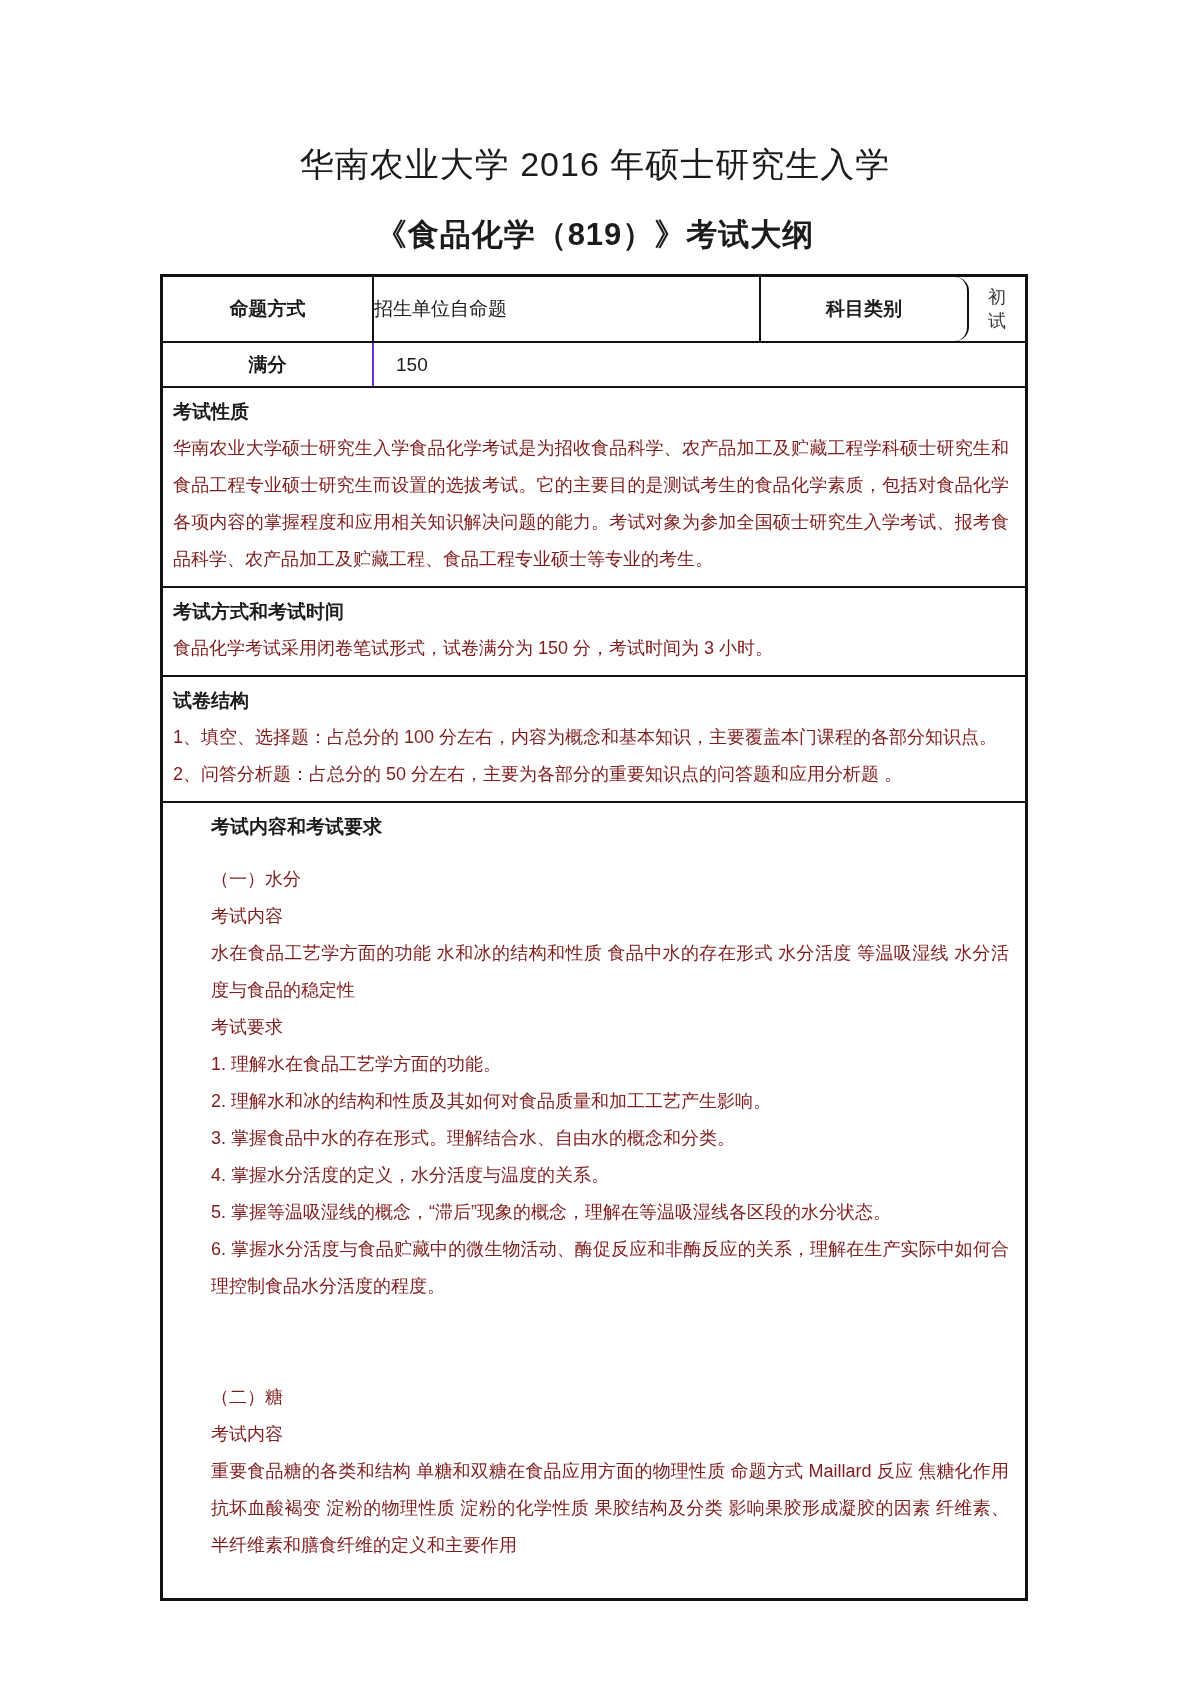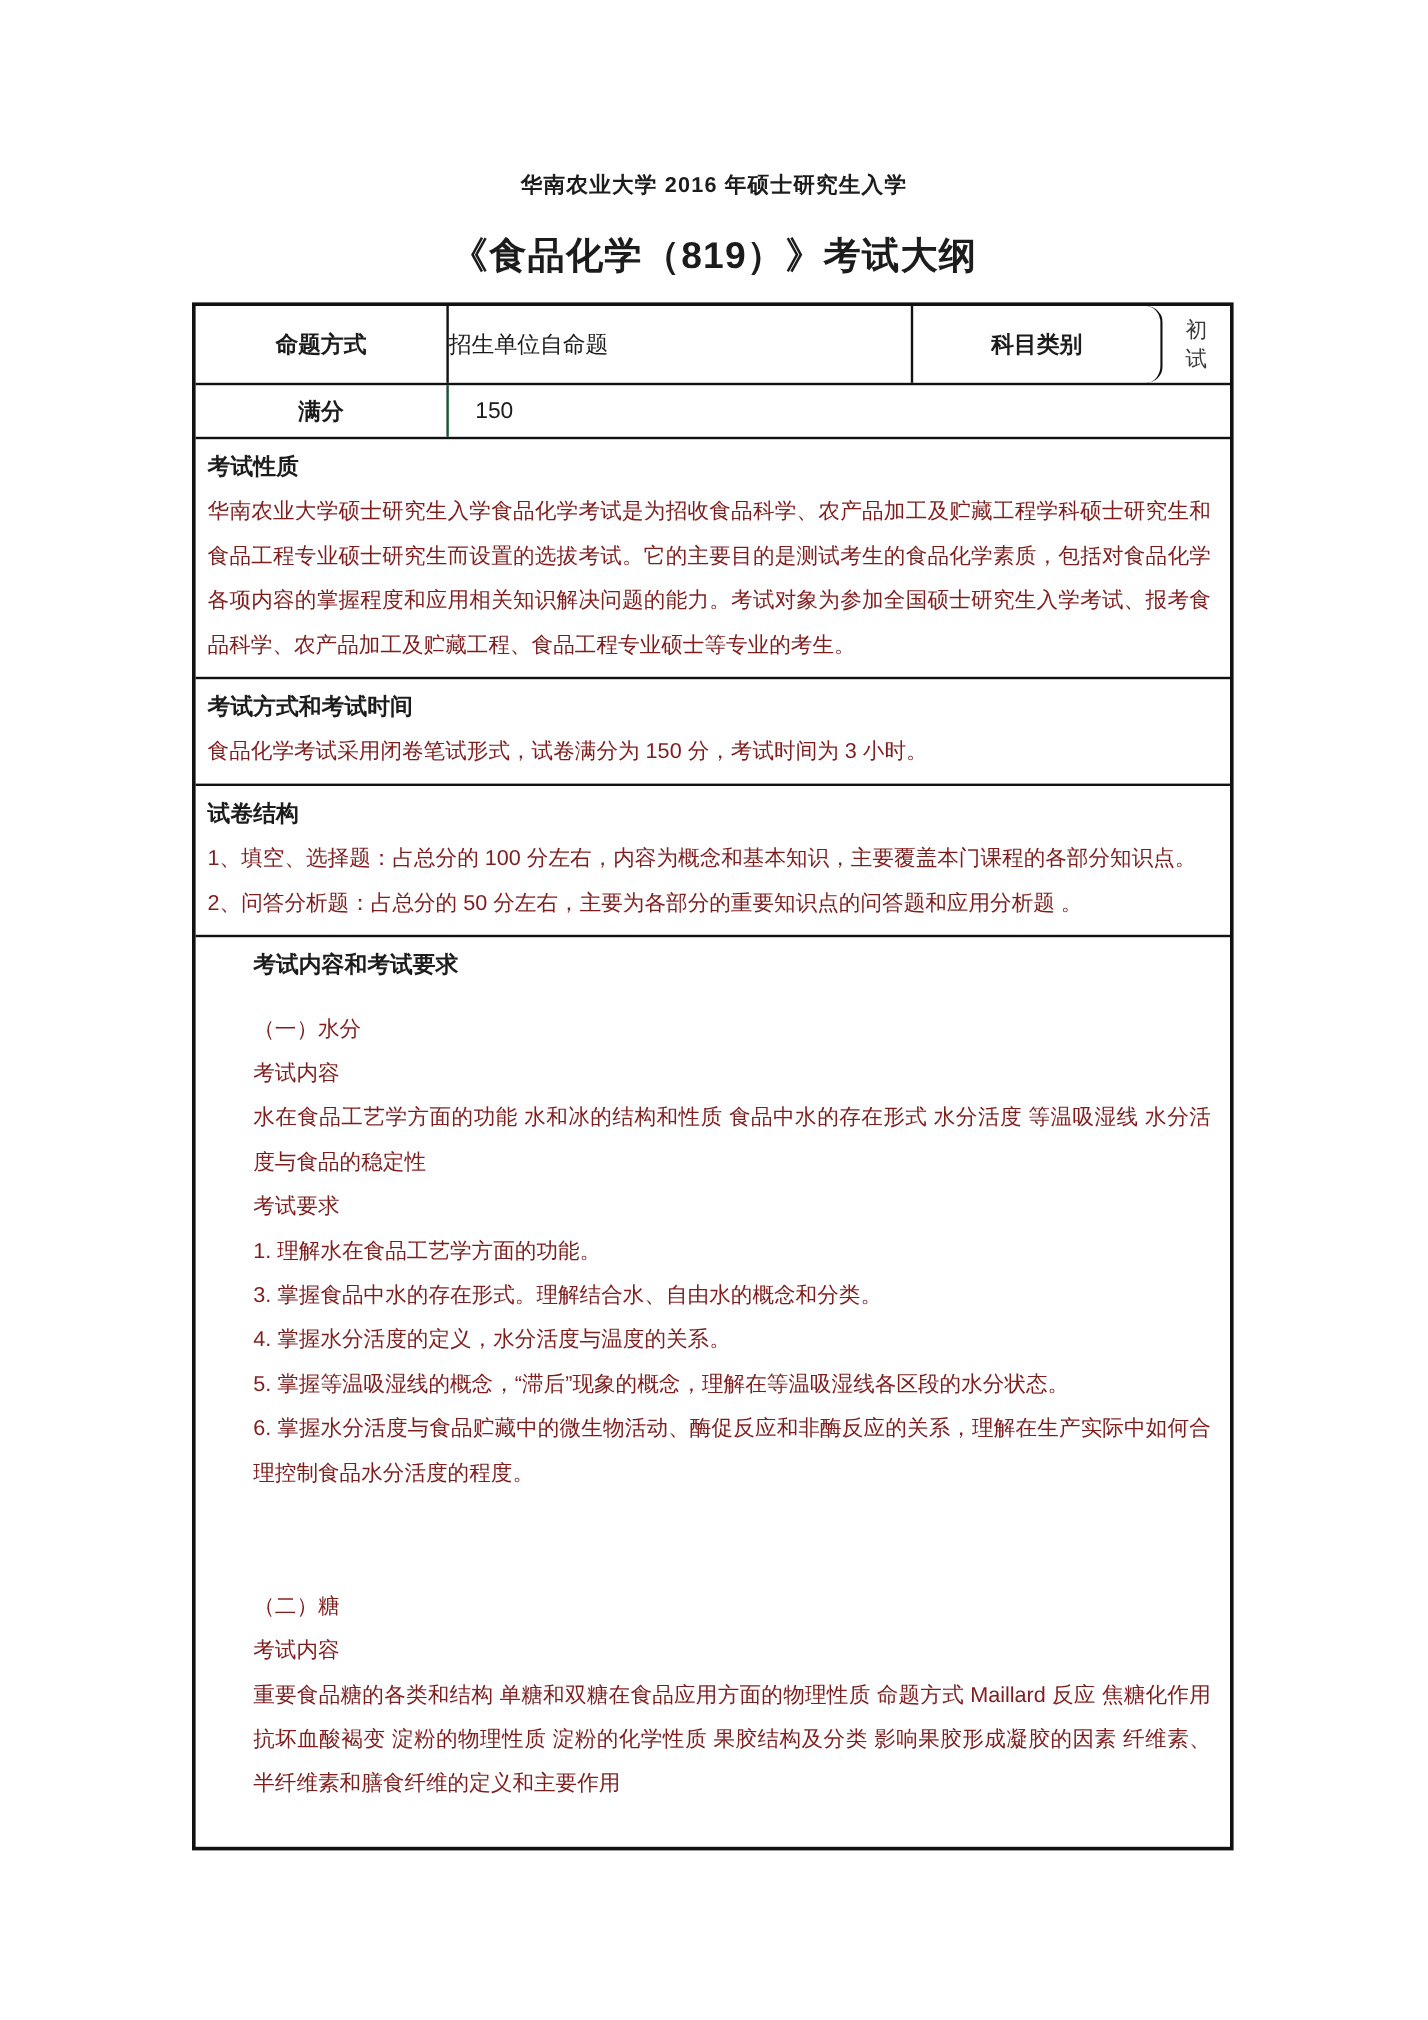--- a/index.html
+++ b/index.html
@@ -12,22 +12,22 @@
     color: #1c1c1c;
   }
   .page {
     width: 1190px;
     height: 1683px;
     padding-top: 142px;
     overflow: hidden;
   }
   .title-1 {
     text-align: center;
-    font-size: 18px;
-    font-weight: bold;
+    font-size: 34px;
+    font-weight: normal;
     letter-spacing: 1px;
     margin-bottom: 26px;
   }
   .title-2 {
     text-align: center;
     font-size: 31px;
     font-weight: bold;
     letter-spacing: 1px;
     margin-bottom: 18px;
   }
@@ -70,21 +70,21 @@
     align-items: center;
     justify-content: space-around;
     font-size: 18px;
     padding: 8px 0;
     color: #3a3a3a;
   }
   .r2 {
     height: 45px;
     border-top: 2px solid #111;
   }
-  .r2 .c-label { border-right: 2px solid #14532d; }
+  .r2 .c-label { border-right: 2px solid #6d28d9; }
   .r2 .c-num {
     flex: 1;
     display: flex;
     align-items: center;
     padding-left: 22px;
     font-size: 19px;
   }
   .section {
     border-top: 2px solid #111;
     padding: 5px 16px 8px 10px;
@@ -146,20 +146,21 @@
     </div>
 
     <div class="section last-section">
       <div class="sec-heading">考试内容和考试要求</div>
 
       <p class="sub-title">（一）水分</p>
       <p>考试内容</p>
       <p>水在食品工艺学方面的功能 水和冰的结构和性质 食品中水的存在形式 水分活度 等温吸湿线 水分活度与食品的稳定性</p>
       <p>考试要求</p>
       <p>1. 理解水在食品工艺学方面的功能。</p>
+      <p>2. 理解水和冰的结构和性质及其如何对食品质量和加工工艺产生影响。</p>
       <p>3. 掌握食品中水的存在形式。理解结合水、自由水的概念和分类。</p>
       <p>4. 掌握水分活度的定义，水分活度与温度的关系。</p>
       <p>5. 掌握等温吸湿线的概念，“滞后”现象的概念，理解在等温吸湿线各区段的水分状态。</p>
       <p>6. 掌握水分活度与食品贮藏中的微生物活动、酶促反应和非酶反应的关系，理解在生产实际中如何合理控制食品水分活度的程度。</p>
 
       <p class="gap-before">（二）糖</p>
       <p>考试内容</p>
       <p>重要食品糖的各类和结构 单糖和双糖在食品应用方面的物理性质 命题方式 Maillard 反应 焦糖化作用 抗坏血酸褐变 淀粉的物理性质 淀粉的化学性质 果胶结构及分类 影响果胶形成凝胶的因素 纤维素、半纤维素和膳食纤维的定义和主要作用</p>
     </div>
 

